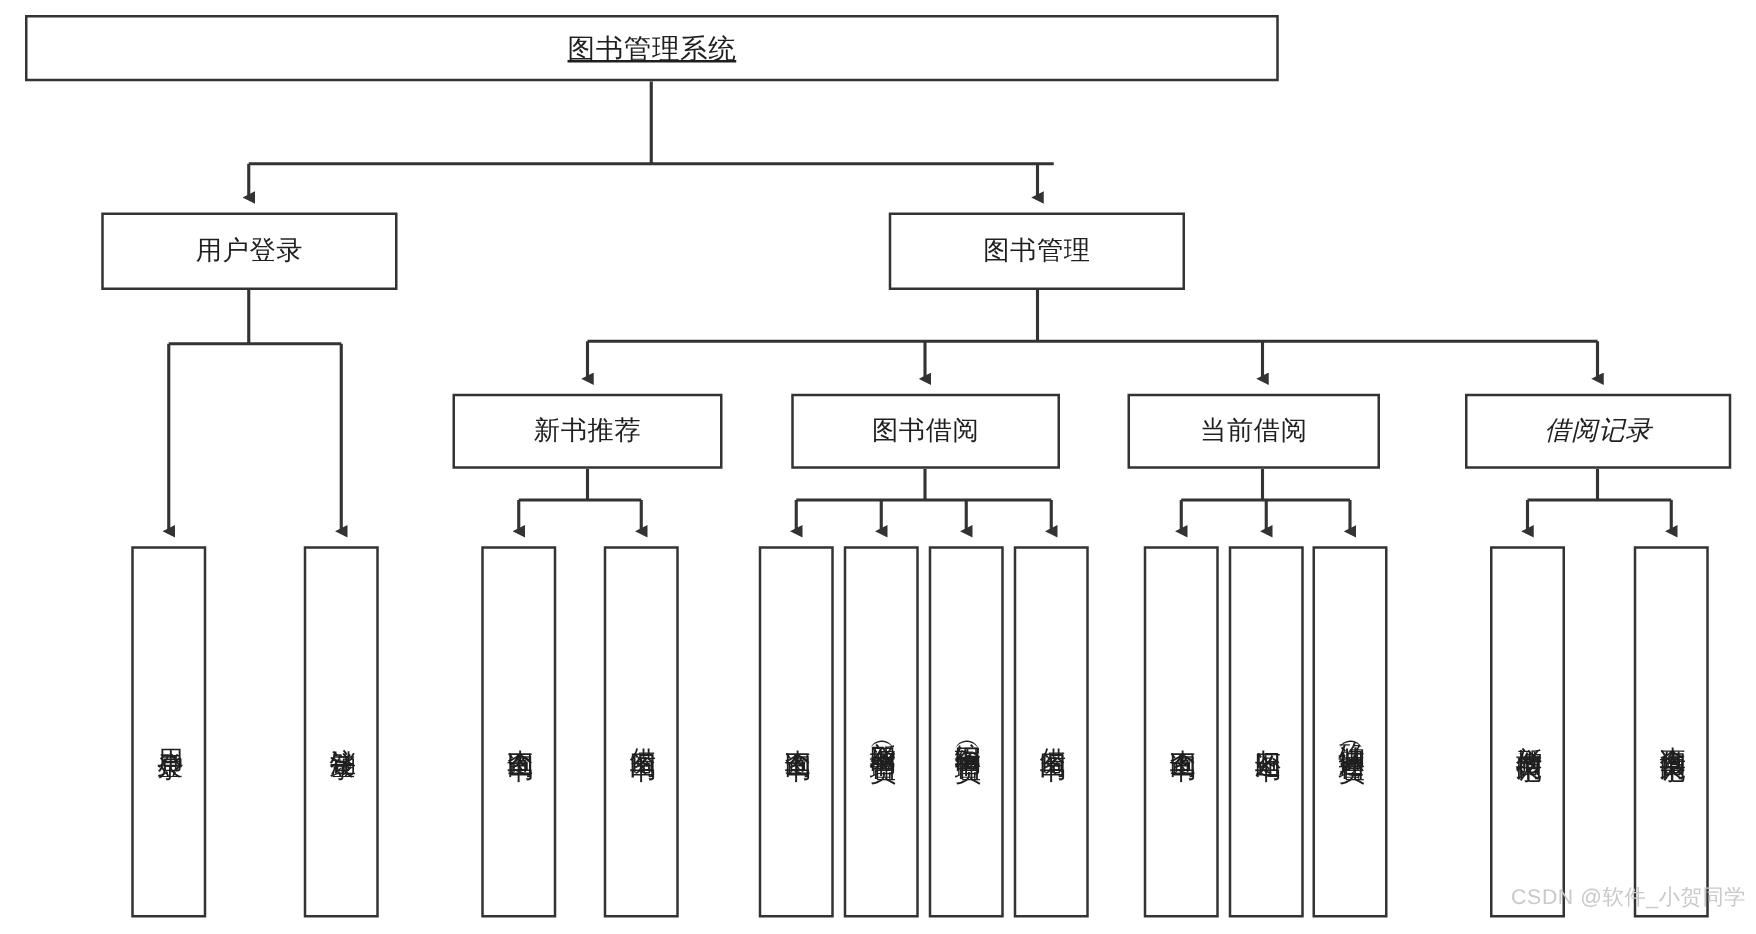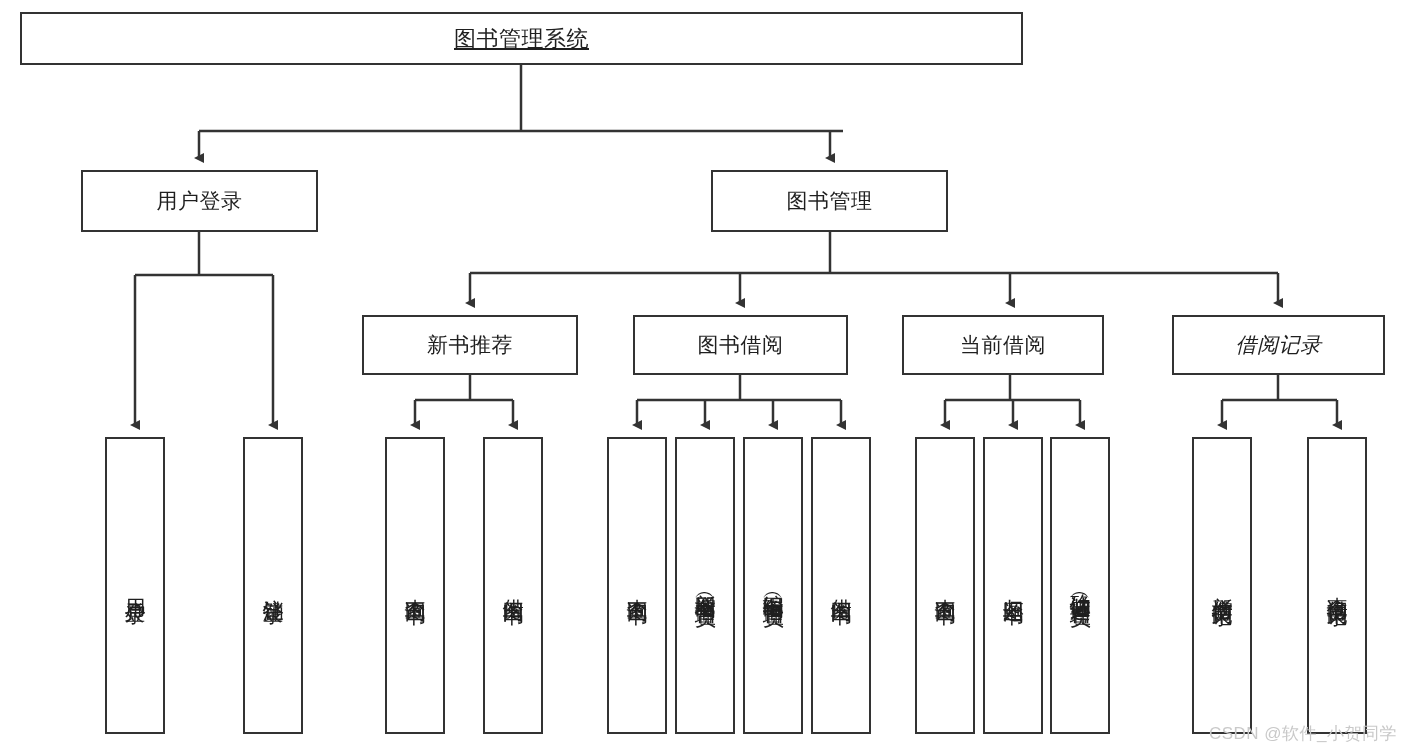--- a/index.html
+++ b/index.html
@@ -54,21 +54,21 @@
     text-orientation: upright;
     font-size: 21px;
     line-height: 1.45;
     letter-spacing: 2px;
     white-space: nowrap;
     max-height: 280px;
   }
   #watermark {
     position: absolute;
     right: 8px;
-    bottom: 2px;
+    bottom: 18px;
     font-size: 17px;
     color: #c9c9c9;
     letter-spacing: 0.5px;
     white-space: nowrap;
     user-select: none;
   }
 </style>
 </head>
 <body>
 

